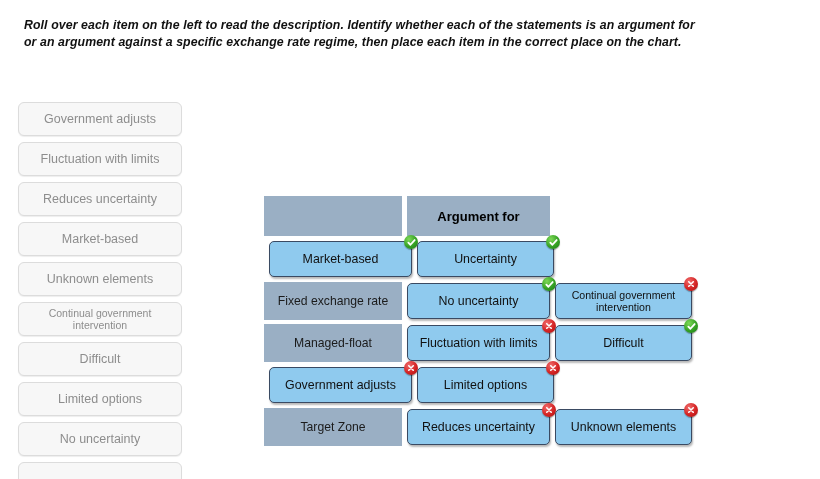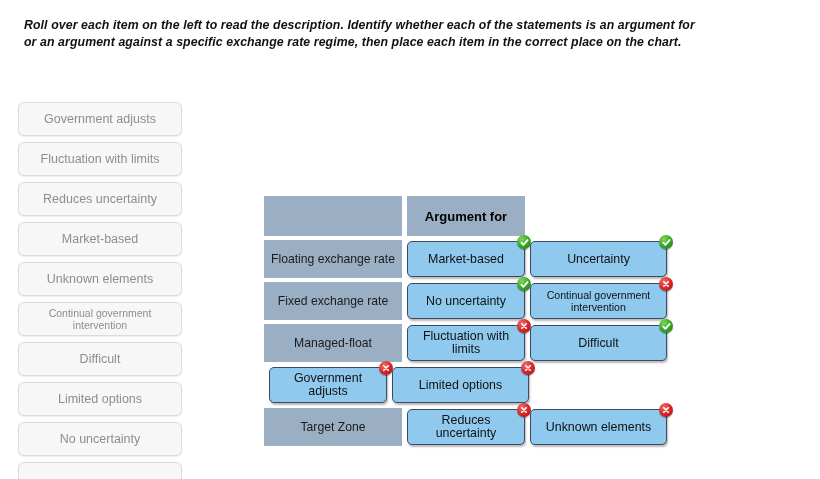--- a/index.html
+++ b/index.html
@@ -66,21 +66,21 @@
     left: 264px;
     top: 196px;
   }
   .chart-row {
     display: flex;
     align-items: stretch;
     height: 38px;
     margin-bottom: 4px;
   }
   .col-regime  { width: 138px; }
-  .col-for     { width: 118px; }
+  .col-for     { width: 143px; }
   .col-against { width: 137px; }
   .cell {
     box-sizing: border-box;
     position: relative;
     display: flex;
     align-items: center;
     justify-content: center;
     text-align: center;
   }
   .gap { width: 5px; flex: 0 0 5px; }
@@ -199,21 +199,20 @@
 <div id="chart">
 
   <div class="chart-row header-row">
     <div class="cell header-cell blank col-regime"></div>
     <div class="gap"></div>
     <div class="cell header-cell col-for">Argument for</div>
     <div class="gap"></div>
   </div>
 
   <div class="chart-row">
-    <div class="cell regime-cell col-regime">Floating exchange rate</div>
     <div class="gap"></div>
     <div class="cell tile-wrap col-for">
       <div class="tile">
         <span>Market-based</span>
         <span class="badge correct">
           <svg width="9" height="9" viewBox="0 0 10 10">
               <path d="M1.5 5.2 L3.8 7.5 L8.5 2.3" stroke="#ffffff" stroke-width="2" fill="none" stroke-linecap="round" stroke-linejoin="round"></path>
             </svg>
         </span>
       </div>

